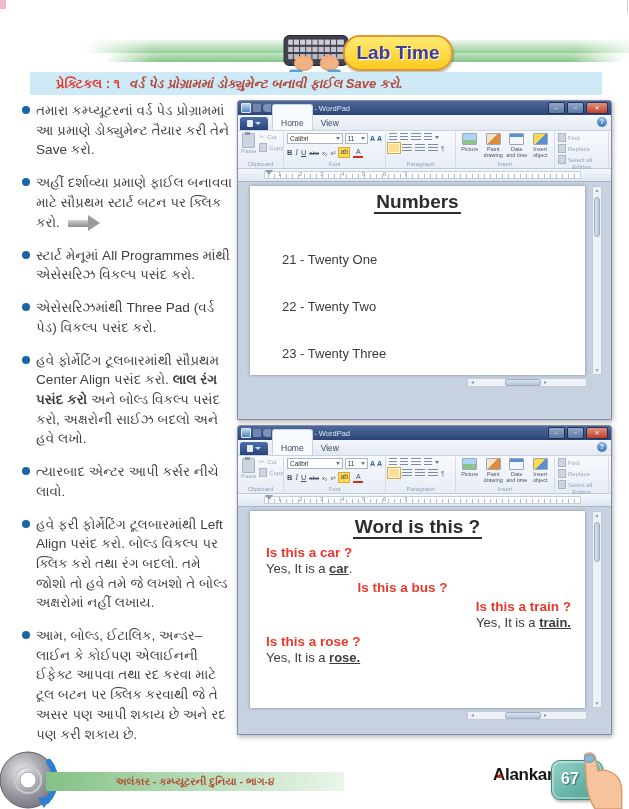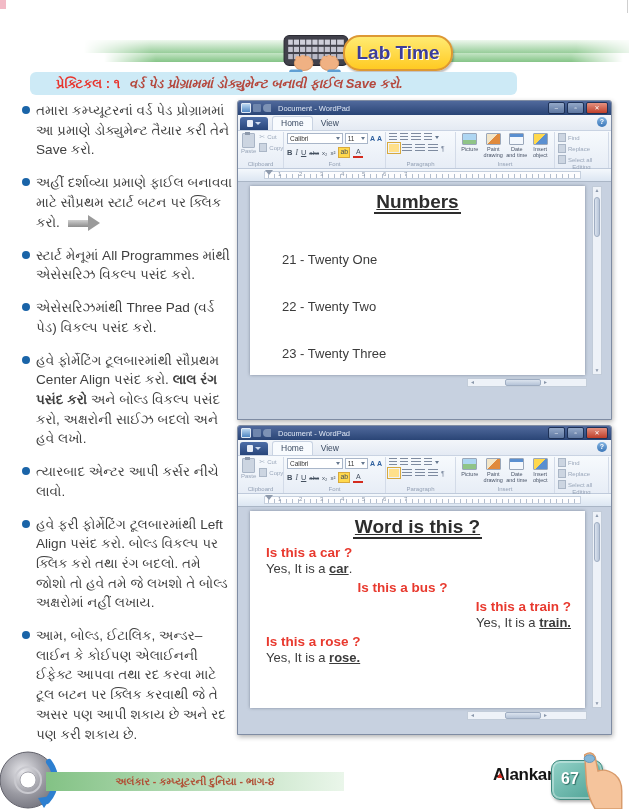--- a/index.html
+++ b/index.html
@@ -20,22 +20,22 @@
     background:linear-gradient(to bottom,#c4e5c5,#85c487);
     -webkit-mask-image:linear-gradient(to right,transparent,#000 10%,#000 90%,transparent);
     mask-image:linear-gradient(to right,transparent,#000 10%,#000 90%,transparent);}
   .kb-icon{position:absolute;left:238px;top:0px;width:68px;height:50px;}
   .pill{position:absolute;left:299px;top:7px;width:106px;height:32px;border-radius:17px;
     background:linear-gradient(#ffeb72,#ffca22);border:2px solid #dd9834;
     box-shadow:1px 2px 2px rgba(0,0,0,.25);display:flex;align-items:center;justify-content:center;}
   .pill-text{font-size:19px;font-weight:bold;color:#3d3d99;text-shadow:1px 1px 0 #ffffff;}
 
   
-  .practical-bar{position:absolute;left:30px;top:72px;width:487px;height:23px;background:#cdeaf6;
-    display:flex;align-items:center;gap:9px;padding-left:26px;box-sizing:border-box;border-radius:6px;}
+  .practical-bar{position:absolute;left:30px;top:72px;width:572px;height:23px;background:#cdeaf6;
+    display:flex;align-items:center;gap:9px;padding-left:26px;box-sizing:border-box;}
   .practical-label{font-size:13px;font-weight:bold;color:#e8342c;}
   .practical-text{font-size:13px;font-weight:bold;color:#b4473c;font-style:italic;}
 
   
   .bullets{position:absolute;left:22px;top:101px;width:212px;margin:0;padding:0;list-style:none;}
   .bullets li{position:relative;padding-left:14px;margin-bottom:13px;font-size:13.6px;
     line-height:1.45;color:#3f3f3f;}
   .dot{position:absolute;left:0;top:5px;width:8px;height:8px;border-radius:50%;background:#1a64a8;}
   .b-bold{font-weight:bold;}
   .gray-arrow{display:inline-block;white-space:nowrap;vertical-align:middle;margin-left:8px;}
@@ -62,21 +62,21 @@
   .wc-min,.wc-max{width:15px;background:linear-gradient(#93a8c8,#5e77a1);}
   .wc-close{width:20px;background:linear-gradient(#e49180,#bf3f2a);}
 
   .tabrow{height:15px;flex:0 0 15px;background:linear-gradient(#f3f6fa,#e4eaf3);display:flex;
     align-items:flex-end;padding-left:2px;border-bottom:1px solid #c9d3e2;position:relative;}
   .menu-btn{width:28px;height:13px;margin-right:4px;border-radius:3px 3px 0 0;
     background:linear-gradient(#4d6ea8,#27457a);display:flex;align-items:center;justify-content:center;gap:2px;}
   .menu-doc{width:6px;height:7px;background:#e8eef8;border-radius:1px;}
   .menu-car{width:0;height:0;border-top:3px solid #cfdcf0;border-left:3px solid transparent;
     border-right:3px solid transparent;}
-  .tab{font-size:8.5px;color:#3a4a61;padding:1px 8px 2px;}
+  .tab{font-size:8.5px;color:#3a4a61;padding:13px 8px 2px;}
   .tab.active{background:#f8fbfe;border:1px solid #c9d3e2;border-bottom:none;border-radius:3px 3px 0 0;}
   .help-ic{position:absolute;right:4px;top:2px;width:10px;height:10px;border-radius:50%;
     background:linear-gradient(#85b5e2,#3a76b8);color:#fff;font-size:7px;line-height:10px;
     text-align:center;font-weight:bold;}
 
   .ribbon{height:36px;flex:0 0 36px;background:linear-gradient(#f7fafd,#e7edf6);display:flex;
     border-bottom:1px solid #bfcadb;padding:1px 0 0;}
   .grp{display:flex;flex-direction:column;border-right:1px solid #d3dbe8;padding:1px 3px 0;box-sizing:border-box;}
   .grp-label{font-size:6px;color:#94a1b5;text-align:center;margin-top:auto;padding-bottom:1px;}
   .g-clip{width:46px;} .g-font{width:102px;} .g-para{width:70px;} .g-ins{width:99px;} .g-edit{width:54px;}
@@ -131,21 +131,21 @@
     background:repeating-linear-gradient(to right,#b2bdcd 0 1px,transparent 1px 6px);}
   .ruler-nums{position:absolute;left:40px;top:2px;font-size:6px;color:#8e9aac;letter-spacing:8px;white-space:nowrap;}
   .ind-marker{position:absolute;left:27px;top:1px;width:0;height:0;border-top:5px solid #8e9aac;
     border-left:4px solid transparent;border-right:4px solid transparent;}
 
   .docarea{flex:1;position:relative;background:#c7d1e0;}
   .paper{position:absolute;left:12px;right:26px;top:4px;background:#fff;
     box-shadow:0 0 3px rgba(60,70,90,.5);overflow:hidden;}
   #wp1 .paper{bottom:44px;} #wp2 .paper{bottom:26px;}
   .doc-title{text-align:center;margin-top:5px;font-size:19px;font-weight:bold;color:#2d2d2d;}
-  .doc-title span{border-bottom:2px solid #2d2d2d;padding:0 2px;text-decoration:underline;}
+  .doc-title span{border-bottom:2px solid #2d2d2d;padding:0 2px;}
   .numlines{margin:7px 0 0 32px;font-size:13px;color:#3b3b3b;line-height:15.8px;white-space:pre;}
 
   .qa{margin-bottom:4px;}
   .qa .q{font-size:13.5px;font-weight:bold;color:#e8392e;}
   .qa .a{font-size:13px;color:#3b3b3b;margin-top:1px;}
   .qa-left{text-align:left;padding-left:16px;}
   .qa-center{text-align:center;padding-right:30px;}
   .qa-right{text-align:right;padding-right:14px;}
   .qa .word{font-weight:bold;text-decoration:underline;}
   .qa-first{margin-top:7px;}

